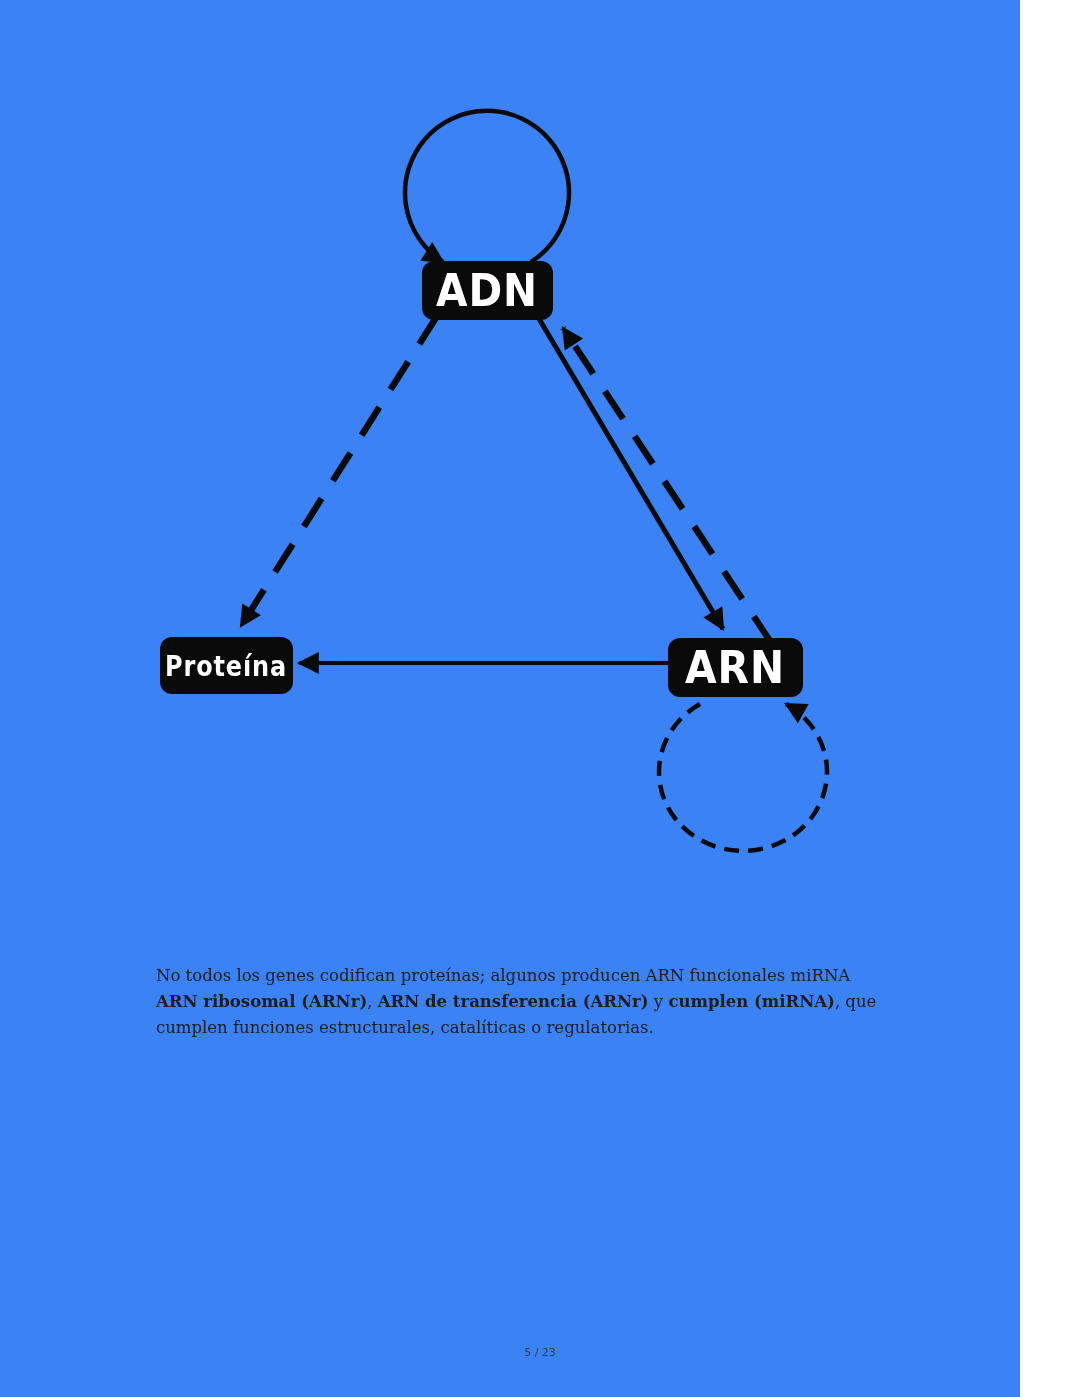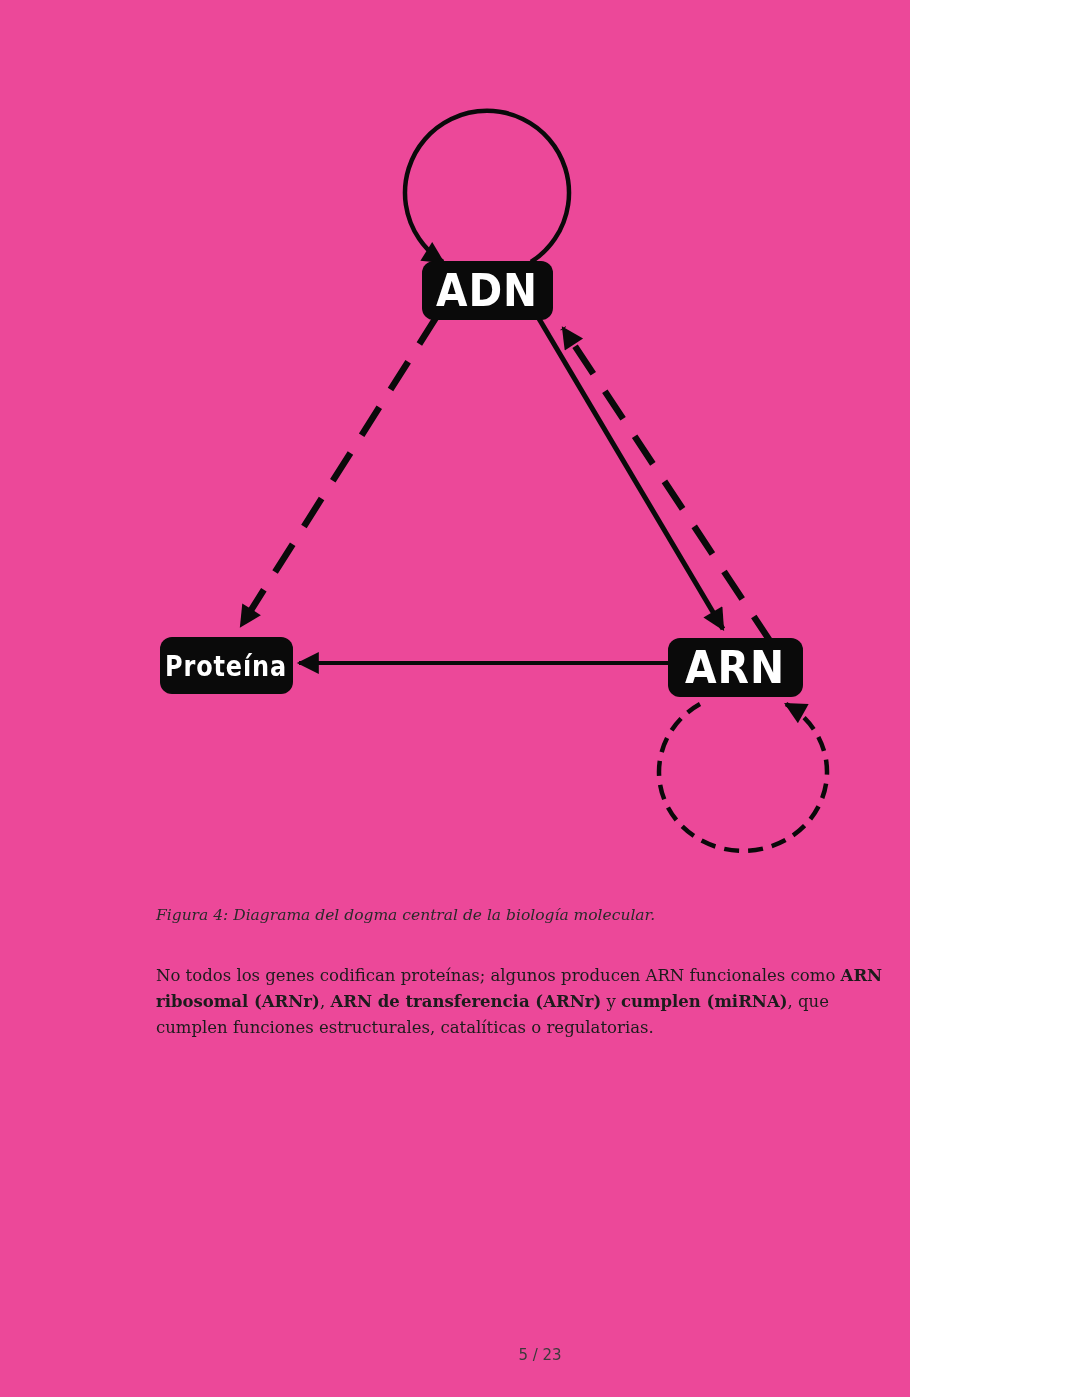--- a/index.html
+++ b/index.html
@@ -1,17 +1,17 @@
 <!DOCTYPE html>
 <html><head>
 <meta charset="utf-8">
 <style>
   html,body { margin:0; padding:0; background:#ffffff; }
   .page {
-    position:relative; width:910px; height:1397px; background:#ec4899;
+    position:relative; width:1020px; height:1397px; background:#3b82f6;
     overflow:hidden; font-family:"DejaVu Serif", serif;
   }
   svg.figure { position:absolute; left:0; top:0; filter:blur(0.55px); }
   .ink-line { stroke:#0a0a0a; fill:none; stroke-linecap:butt; }
   .node-box { fill:#0a0a0a; stroke:none; }
   .node-label {
     fill:#ffffff; font-family:"DejaVu Sans", sans-serif; font-weight:700;
     text-anchor:middle; letter-spacing:1px;
   }
   .caption {
@@ -19,21 +19,21 @@
     font-style:italic; font-size:15.5px; line-height:22px; color:#2a2a2a;
   }
   .body-text {
     position:absolute; left:156px; top:946px; width:741px;
     font-size:16.5px; line-height:26px; color:#1c1c1c;
     font-family:"DejaVu Serif", serif;
   }
   .body-text strong { font-weight:700; }
   .footer {
     position:absolute; left:0; top:1346px; width:1080px; text-align:center;
-    font-family:"DejaVu Sans", sans-serif; font-size:15px; color:#3a3a3a;
+    font-family:"DejaVu Sans", sans-serif; font-size:11px; color:#3a3a3a;
   }
 </style>
 </head>
 <body>
 
 <div class="page">
 
   <svg class="figure" width="1080" height="900" viewBox="0 0 1080 900" xmlns="http://www.w3.org/2000/svg">
     <defs>
       <marker id="ah" viewBox="0 0 10 10" refX="9" refY="5" markerUnits="userSpaceOnUse" markerWidth="26" markerHeight="22" orient="auto">
@@ -62,21 +62,20 @@
       <rect class="node-box" x="668" y="638" width="135" height="59" rx="12"></rect>
       <text class="node-label" x="735" y="683" font-size="44" textLength="100" lengthAdjust="spacingAndGlyphs">ARN</text>
     </g>
 
     <g>
       <rect class="node-box" x="160" y="637" width="133" height="57" rx="12"></rect>
       <text class="node-label" x="226" y="676" font-size="28" textLength="122" lengthAdjust="spacingAndGlyphs">Proteína</text>
     </g>
   </svg>
 
-  <div class="caption">Figura 4: Diagrama del dogma central de la biología molecular.</div>
 
   <p class="body-text">
-    <span>No todos los genes codifican proteínas; algunos producen ARN funcionales como </span><strong>ARN ribosomal (ARNr)</strong><span>, </span><strong>ARN de transferencia (ARNr)</strong><span> y </span><strong>cumplen (miRNA)</strong><span>, que cumplen funciones estructurales, catalíticas o regulatorias.</span>
+    <span>No todos los genes codifican proteínas; algunos producen ARN funcionales miRNA </span><strong>ARN ribosomal (ARNr)</strong><span>, </span><strong>ARN de transferencia (ARNr)</strong><span> y </span><strong>cumplen (miRNA)</strong><span>, que cumplen funciones estructurales, catalíticas o regulatorias.</span>
   </p>
 
   <div class="footer">5 / 23</div>
 
 </div>
 
 </body></html>

